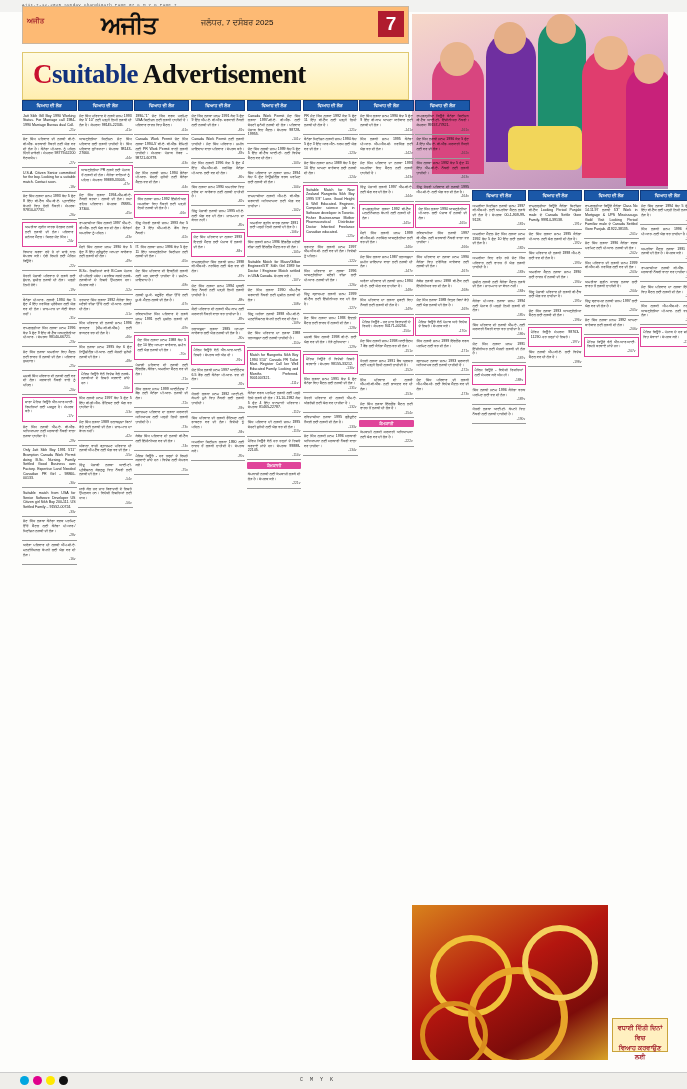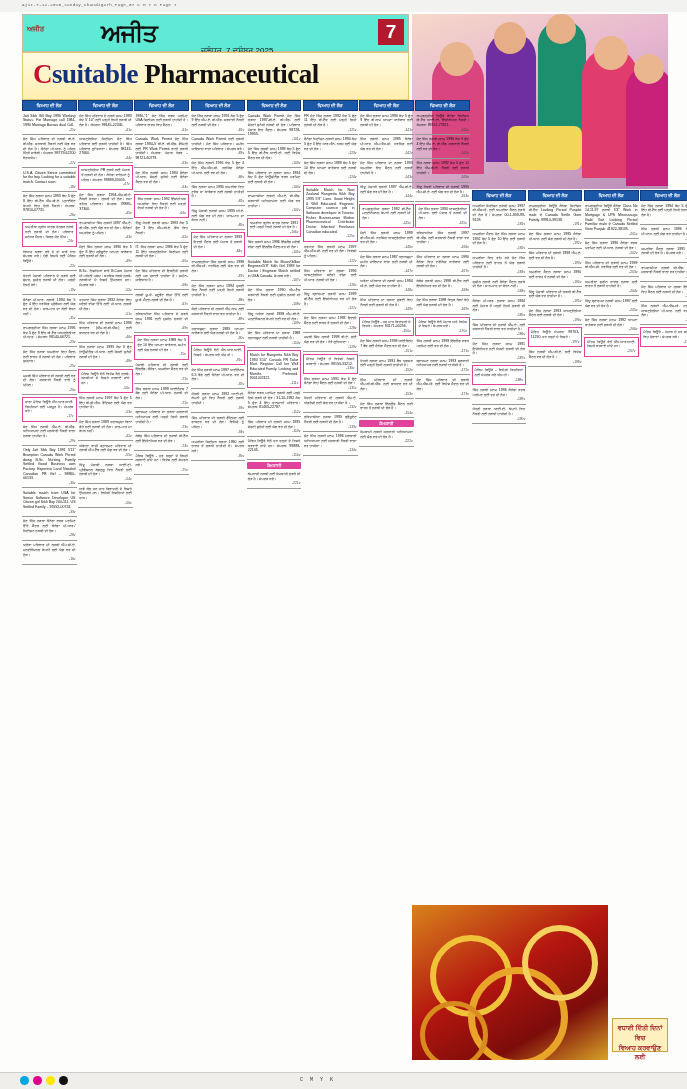--- a/index.html
+++ b/index.html
@@ -5,25 +5,25 @@
   html,body{margin:0;padding:0;background:#d8d8d8;}
   body{font-family:"Liberation Sans",sans-serif;}
   .page{width:687px;height:1089px;position:relative;background:#fdfdfb;overflow:hidden;}
 
   
   .printstrip{position:absolute;top:0;left:0;width:687px;height:12px;background:#f2f2f0;
     font-size:4.2px;color:#555;letter-spacing:.3px;white-space:nowrap;padding:3px 0 0 22px;
     box-sizing:border-box;font-family:"Liberation Mono",monospace;}
 
   
-  .masthead{position:absolute;top:14px;left:22px;width:385px;height:36px;
-    background:#5eead4;border:1px solid #c9b6a0;}
+  .masthead{position:absolute;top:6px;left:22px;width:385px;height:36px;
+    background:#fdba74;border:1px solid #c9b6a0;}
   .mh-left{position:absolute;left:4px;top:10px;font-size:7px;color:#a0202a;font-weight:bold;}
   .mh-logo{position:absolute;left:78px;top:4px;font-size:24px;color:#111;font-weight:bold;letter-spacing:-1px;}
-  .mh-date{position:absolute;left:178px;top:11px;font-size:8px;color:#111;margin-top:20px;}
+  .mh-date{position:absolute;left:178px;top:11px;font-size:8px;color:#111;}
   .mh-pg{position:absolute;right:4px;top:4px;width:26px;height:26px;background:#b01c2e;color:#fff;
     font-size:19px;font-weight:bold;text-align:center;line-height:26px;}
 
   
   .banner{position:absolute;top:52px;left:22px;width:385px;height:46px;
     background:linear-gradient(#fffbe2,#ffeeb0);border:1px solid #e0c870;}
   .banner .txt{position:absolute;left:10px;top:6px;font-size:27px;font-weight:bold;
     font-family:"Liberation Serif",serif;color:#1b3f8f;letter-spacing:-.5px;}
   .banner .txt .c{color:#c8102e;}
   .banner .txt .b{color:#11317d;}
@@ -69,21 +69,21 @@
   <div class="masthead">
     <div class="mh-left">ਅਜੀਤ</div>
     <div class="mh-logo">ਅਜੀਤ</div>
     <div class="mh-date">ਜਲੰਧਰ, 7 ਦਸੰਬਰ 2025</div>
     <div class="mh-pg">7</div>
   </div>
 
   <div class="banner">
     <div class="txt">
       <span class="c">C</span><span class="b">suitable</span>
-      <span class="sub">Pharmaceutical</span>
+      <span class="sub">Advertisement</span>
     </div>
   </div>
 
   <div class="photo-top">
     <div class="ph-fig" style="left:20px;top:40px;width:52px;height:120px;background:#d8457f;border-radius:26px 26px 0 0;"></div>
     <div class="ph-fig" style="left:28px;top:28px;width:34px;height:34px;background:#e8b48e;"></div>
     <div class="ph-fig" style="left:74px;top:18px;width:50px;height:130px;background:#6f2fa0;border-radius:25px 25px 0 0;"></div>
     <div class="ph-fig" style="left:82px;top:8px;width:32px;height:32px;background:#e5ae87;"></div>
     <div class="ph-fig" style="left:126px;top:6px;width:48px;height:120px;background:#1e8f6e;border-radius:24px 24px 0 0;"></div>
     <div class="ph-fig" style="left:134px;top:0px;width:30px;height:30px;background:#e7b089;"></div>

